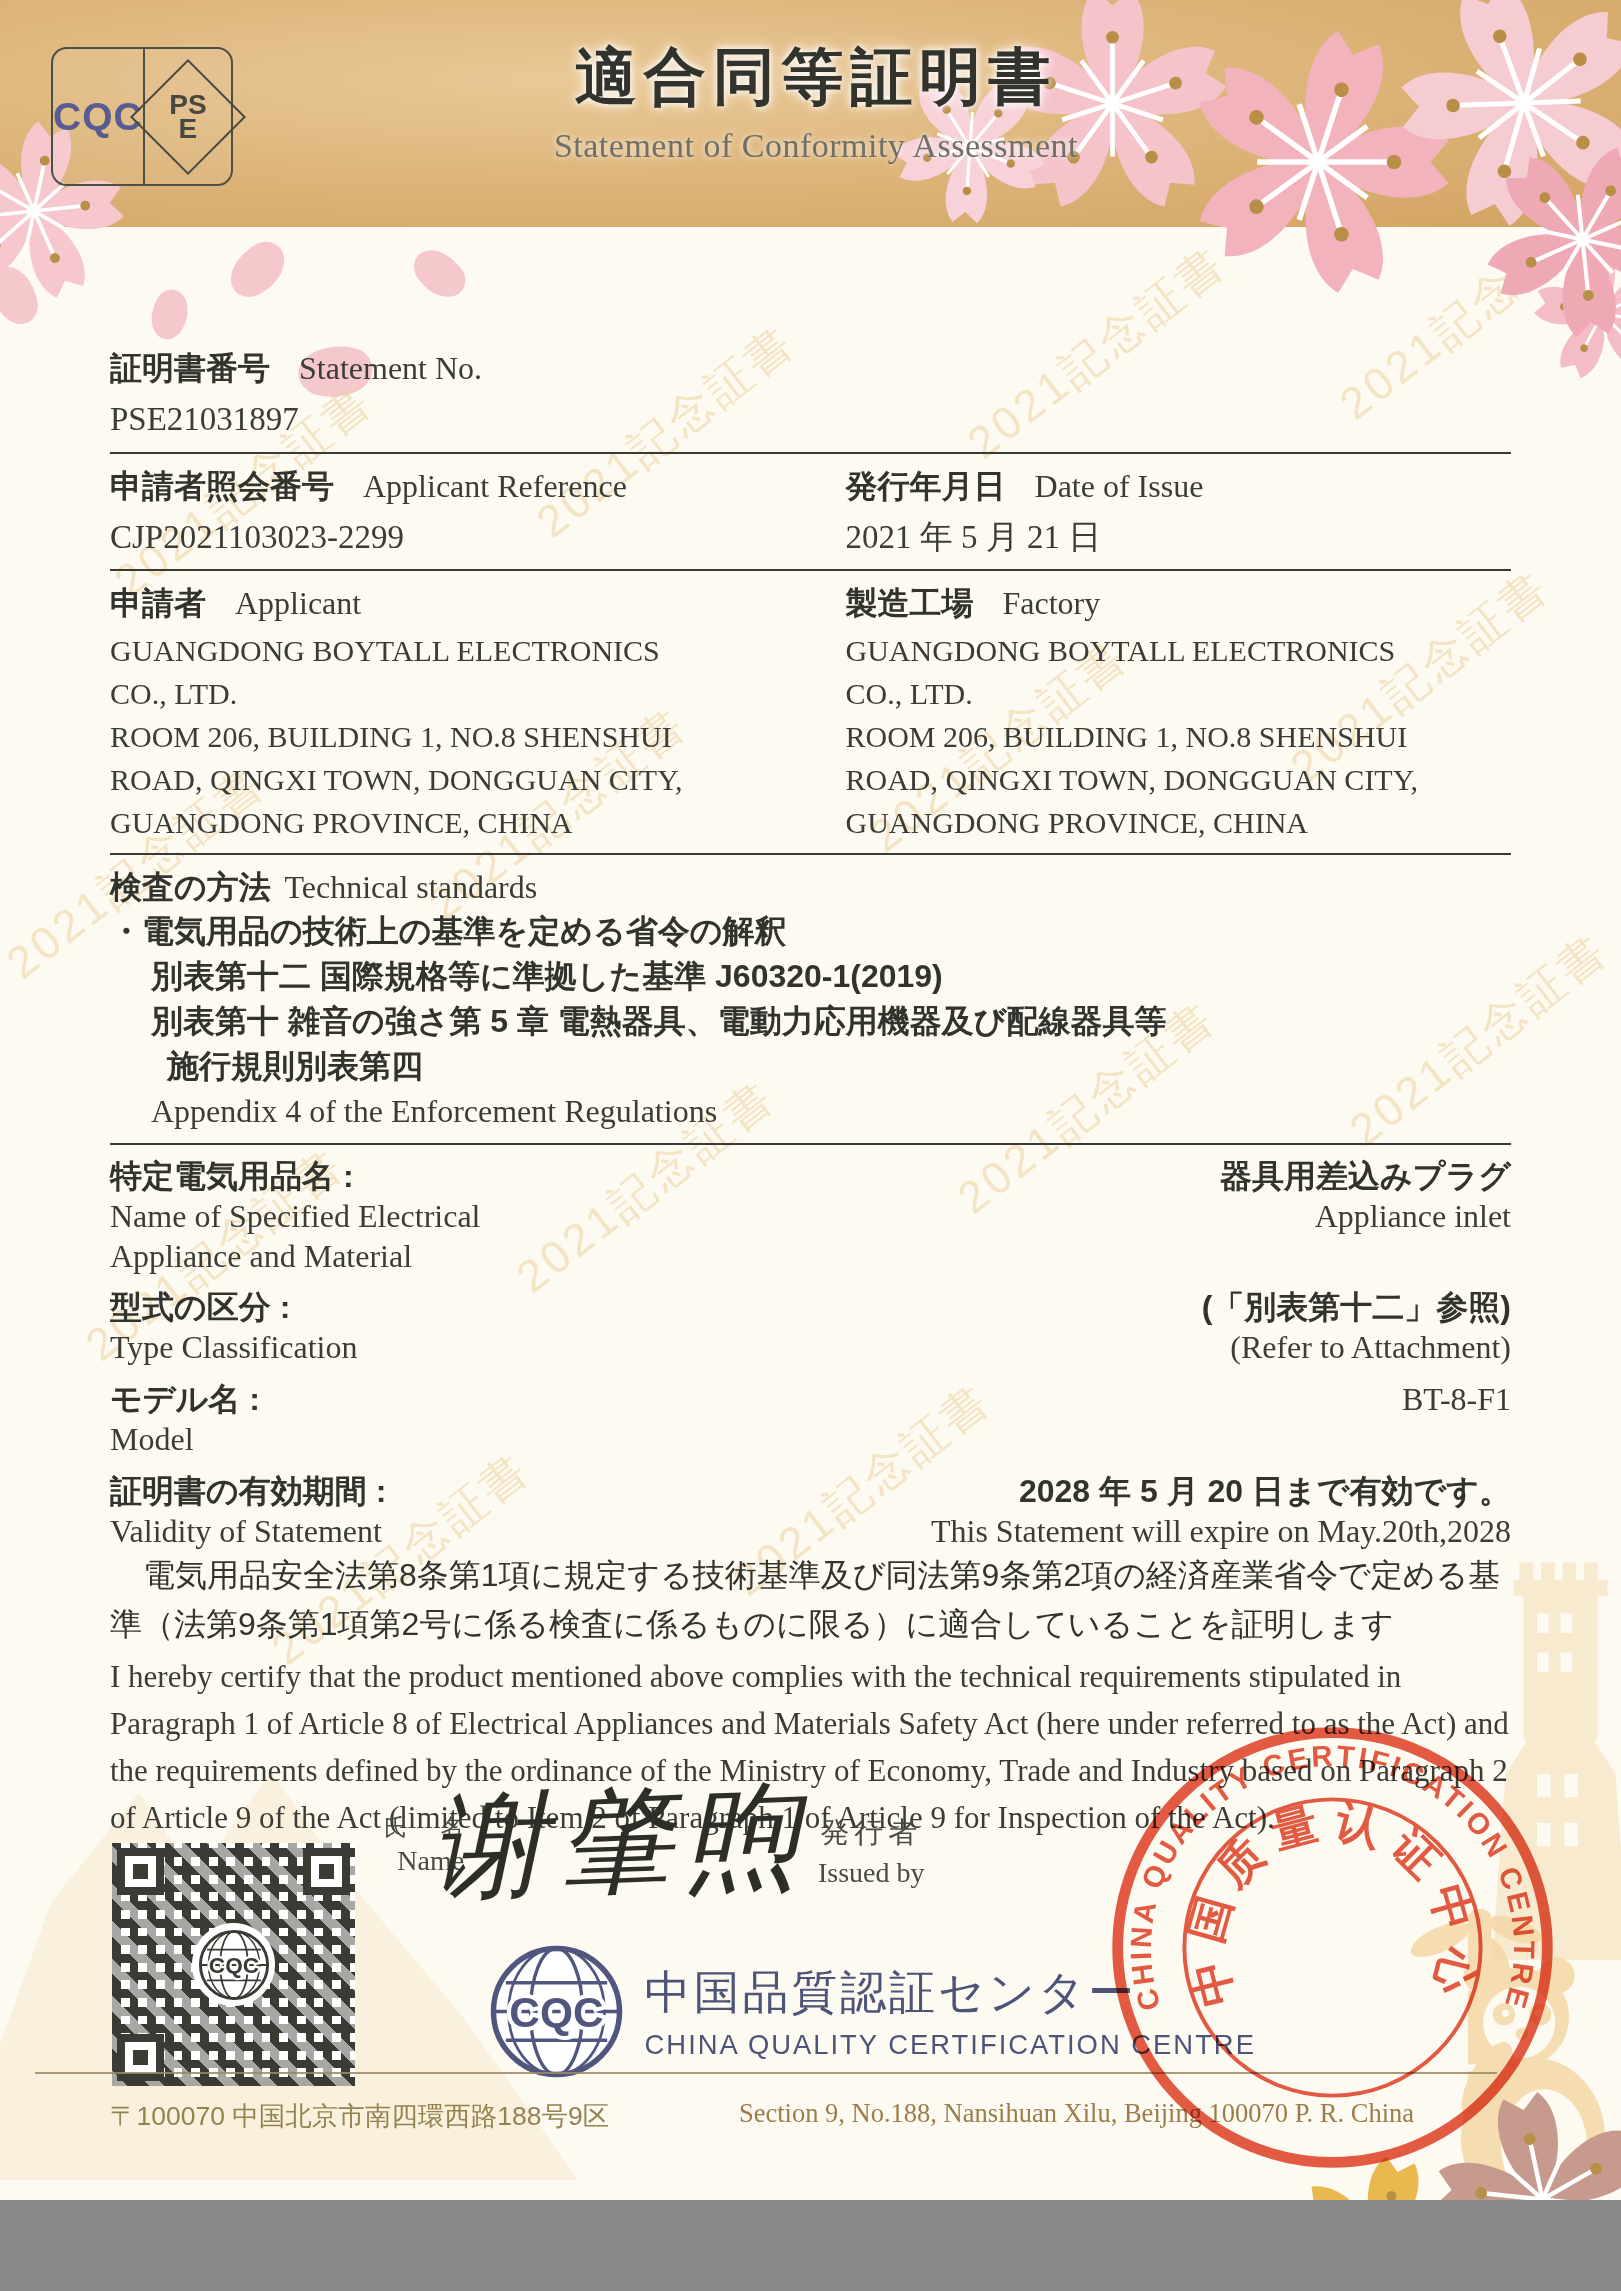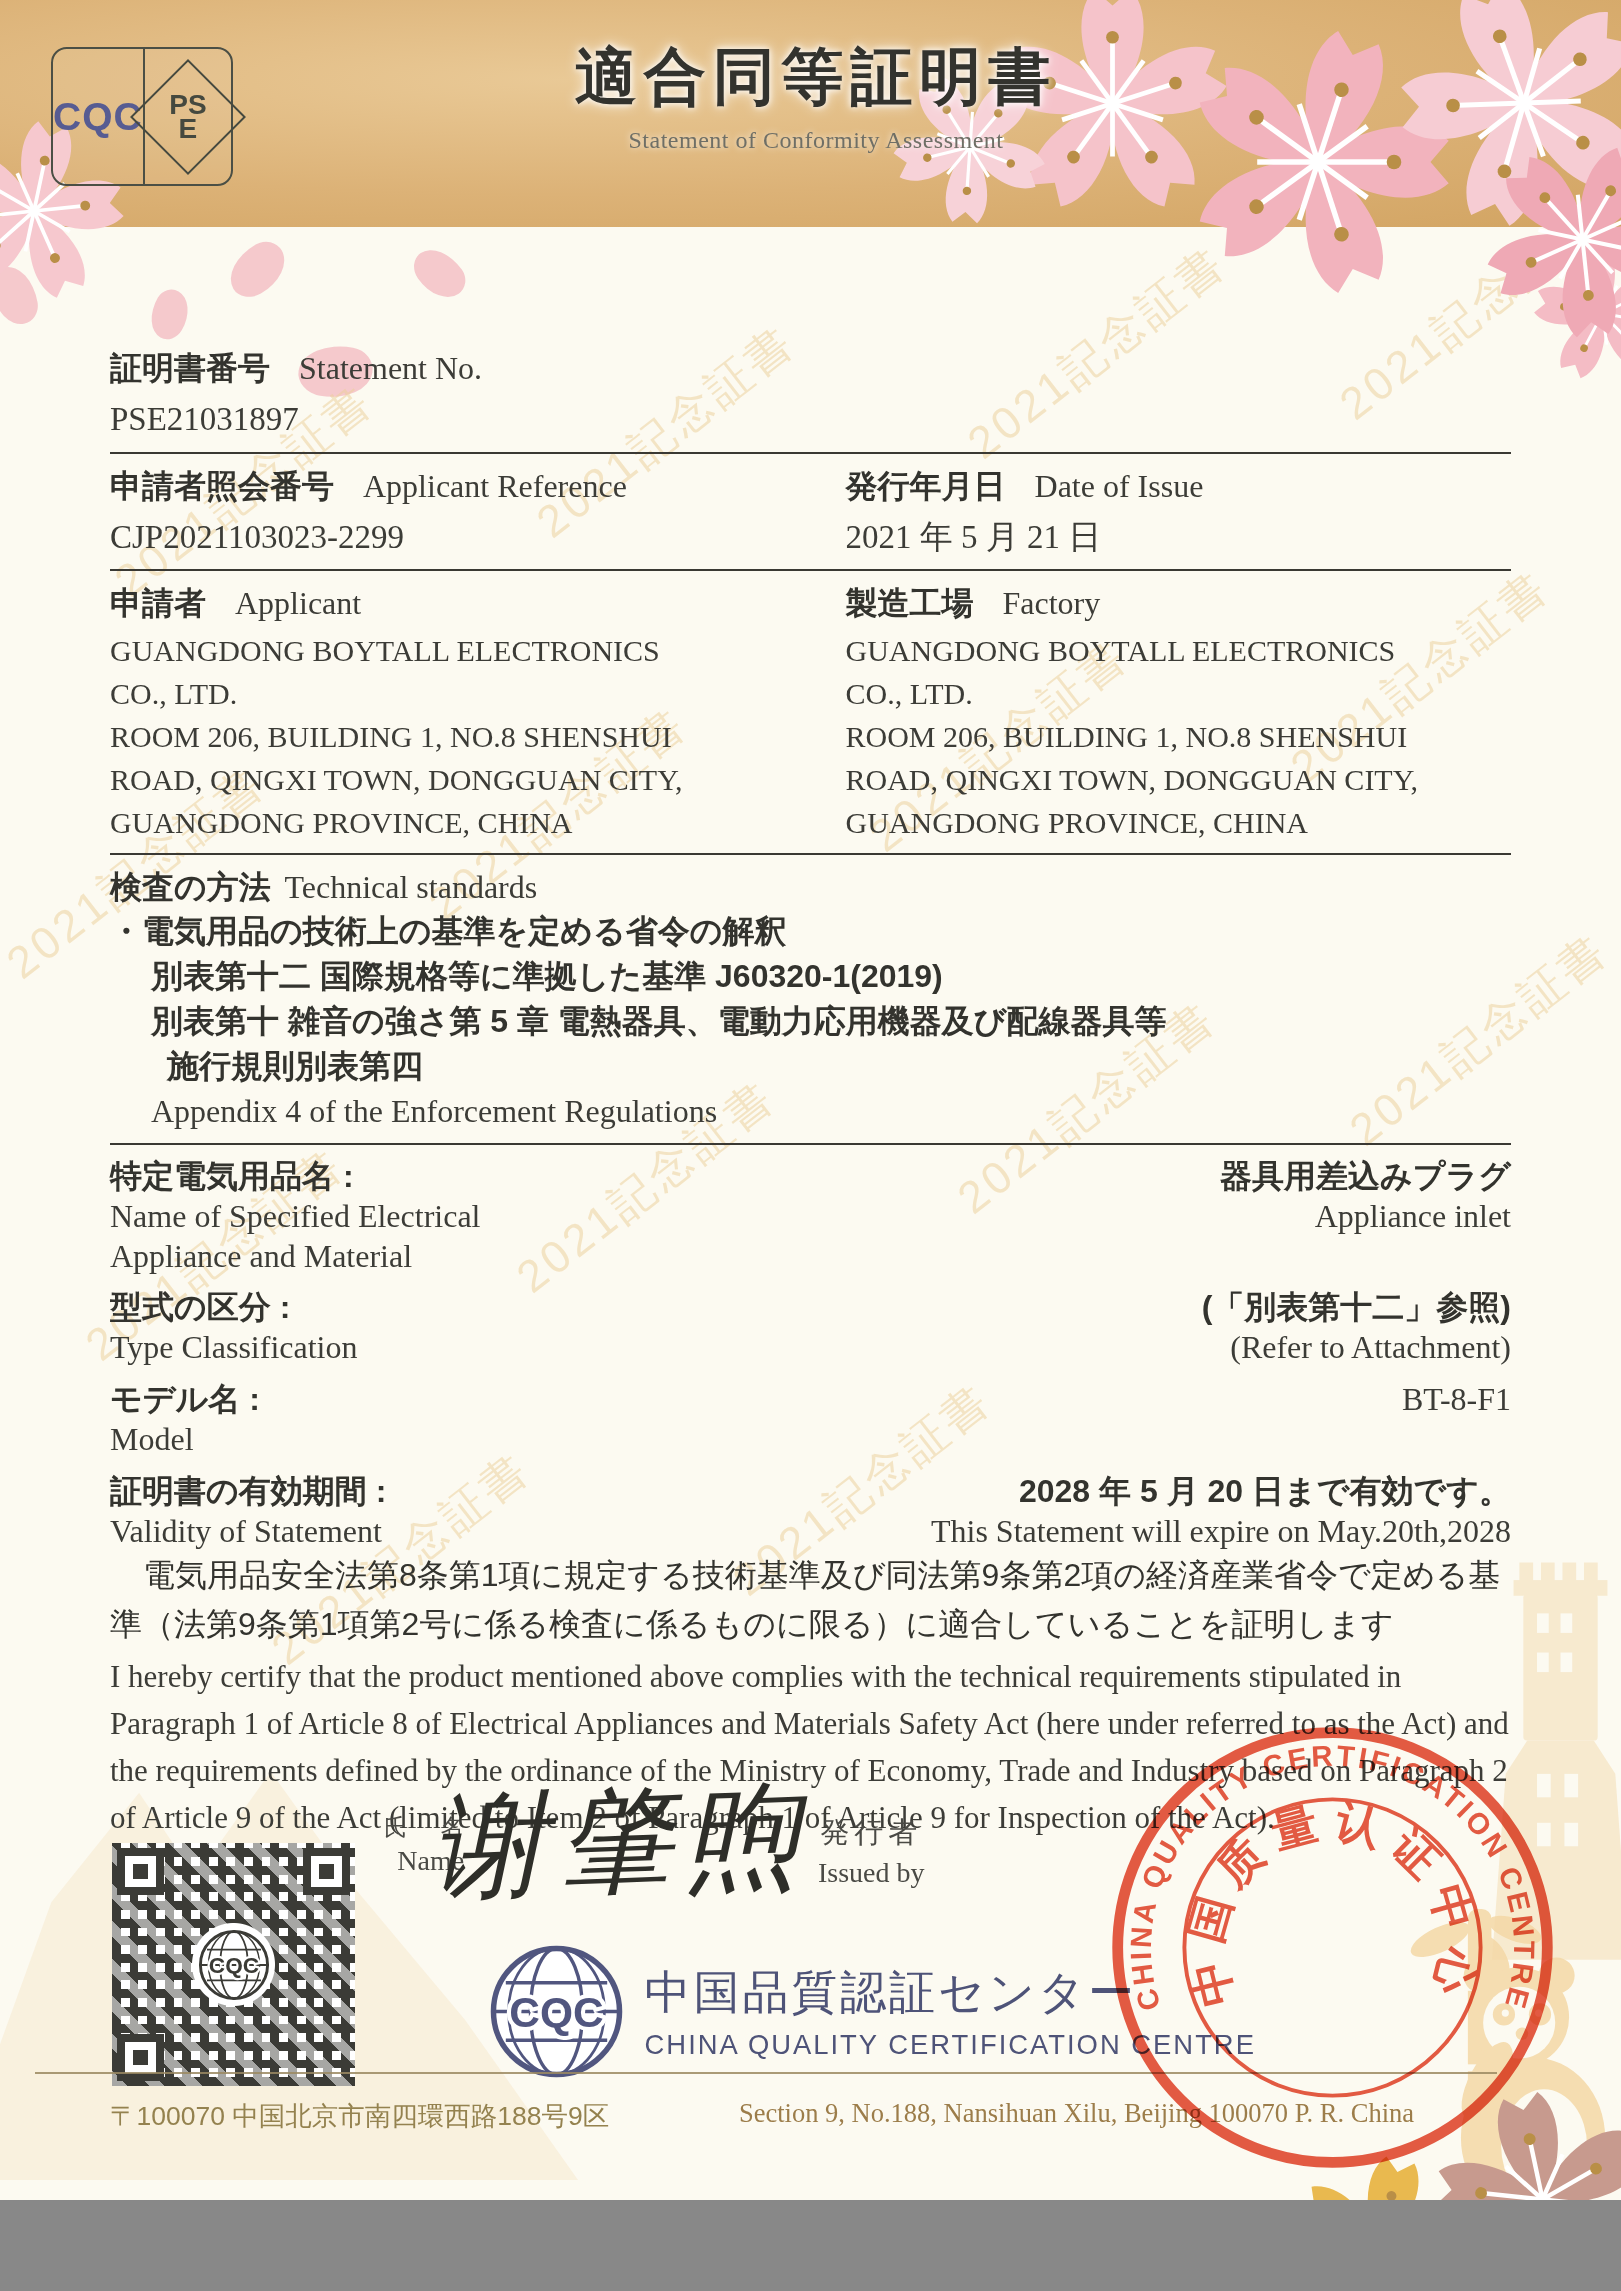--- a/index.html
+++ b/index.html
@@ -15,21 +15,21 @@
             font-size:39px;color:#575c92;letter-spacing:1px;}
   .logo-sep{width:2px;align-self:stretch;background:#4b4f45;}
   .logo-pse{flex:1;display:flex;align-items:center;justify-content:center;}
   .pse-diamond{width:78px;height:78px;border:2.9px solid #45493f;transform:rotate(45deg);
                display:flex;align-items:center;justify-content:center;}
   .pse-letters{transform:rotate(-45deg);text-align:center;line-height:.85;font-family:"Liberation Sans",sans-serif;
                font-weight:bold;font-size:28px;color:#45493f;}
   .title-wrap{position:absolute;left:461px;top:35px;width:710px;text-align:center;z-index:2;}
   .title-jp{font-size:62px;letter-spacing:6.9px;color:#5e5e55;font-weight:500;
             text-shadow:0 0 5.9px #fff,0 0 13.7px rgba(255,255,255,.95);}
-  .title-en{margin-top:7.8px;font-size:24px;color:#6f6f66;letter-spacing:0.5px;
+  .title-en{margin-top:7.8px;font-size:34px;color:#6f6f66;letter-spacing:0.5px;
             text-shadow:0 0 7.8px rgba(255,255,255,.9);}
 
   
   .blossom{position:absolute;z-index:1;}
   .petal{position:absolute;background:#f3bfc6;border-radius:68% 32% 65% 35%/60% 40% 60% 40%;
          opacity:.85;z-index:0;}
   .wm{position:absolute;z-index:0;font-family:"Liberation Sans",sans-serif;font-size:45px;letter-spacing:3.9px;
       color:#eccf99;opacity:.5;transform:rotate(-38deg);white-space:nowrap;}
   .fuji{position:absolute;left:-49px;top:1759px;width:627px;height:421px;background:#f8ecd6;opacity:.7;z-index:0;
         clip-path:polygon(0 100%,16% 34%,30% 8%,39% 28%,51% 3%,64% 30%,82% 62%,100% 100%);}

